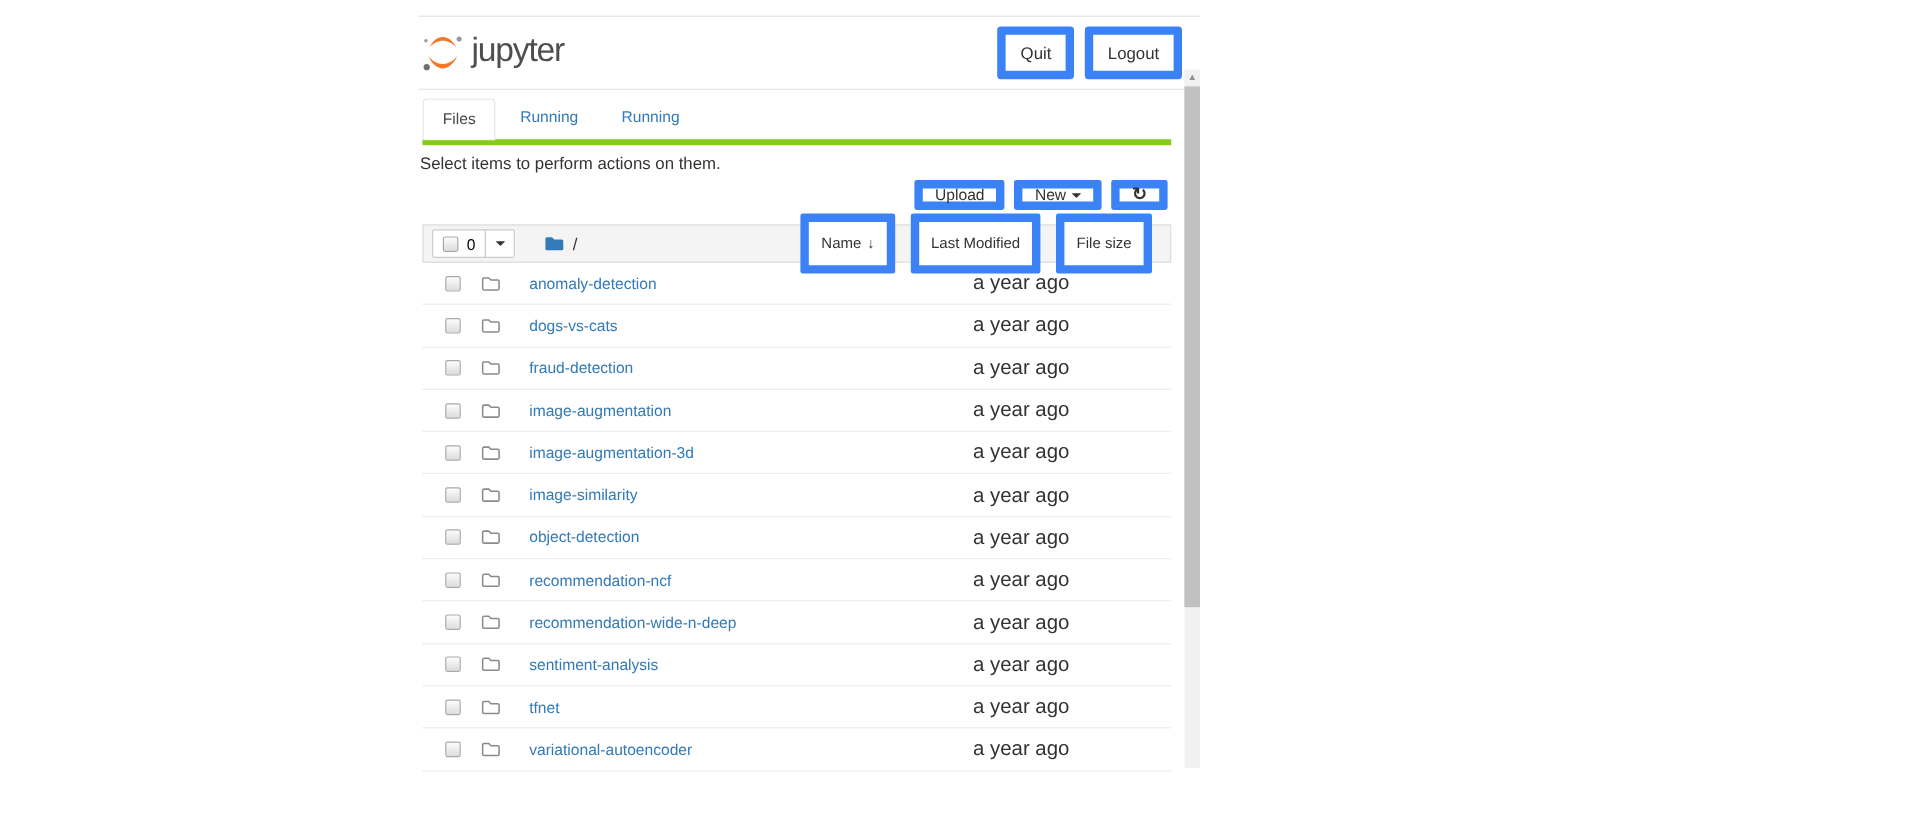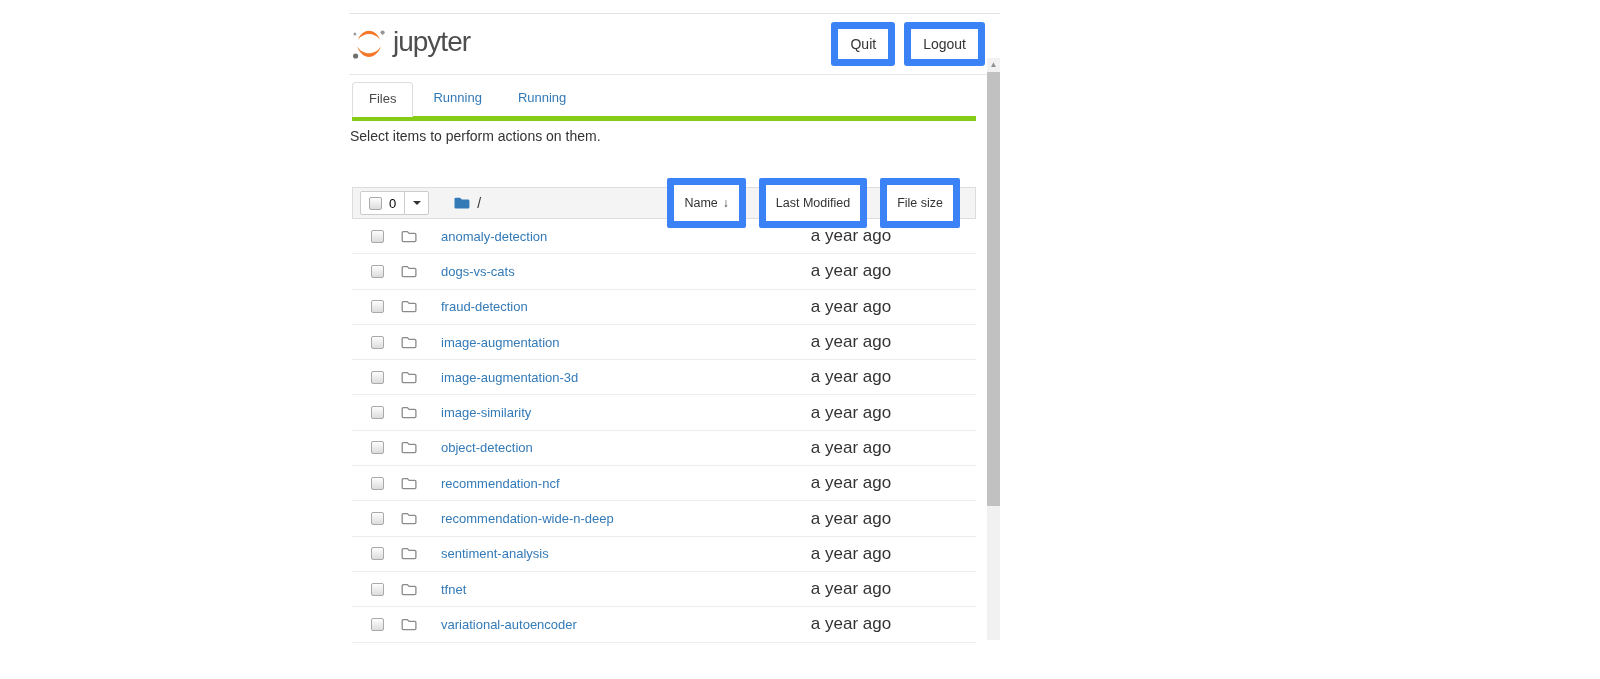--- a/index.html
+++ b/index.html
@@ -91,20 +91,30 @@
     </div>
   </div>
 
   <div class="tabs">
     <div class="tab active">Files</div>
     <div class="tab link">Running</div>
     <div class="tab link">Running</div>
   </div>
 
   <div class="hint">Select items to perform actions on them.</div>
+  <div class="actions">
+    <button class="btn btn-xs">Upload</button>
+    <button class="btn btn-xs">
+      <span>New</span>
+      <span class="caret"></span>
+    </button>
+    <button class="btn btn-xs">
+      <span class="refresh-glyph">↻</span>
+    </button>
+  </div>
 
   <div class="list-header">
     <div class="select-group">
       <button class="select-btn">
         <span class="checkbox"></span>
         <span>0</span>
       </button>
       <button class="caret-btn">
         <span class="caret"></span>
       </button>

